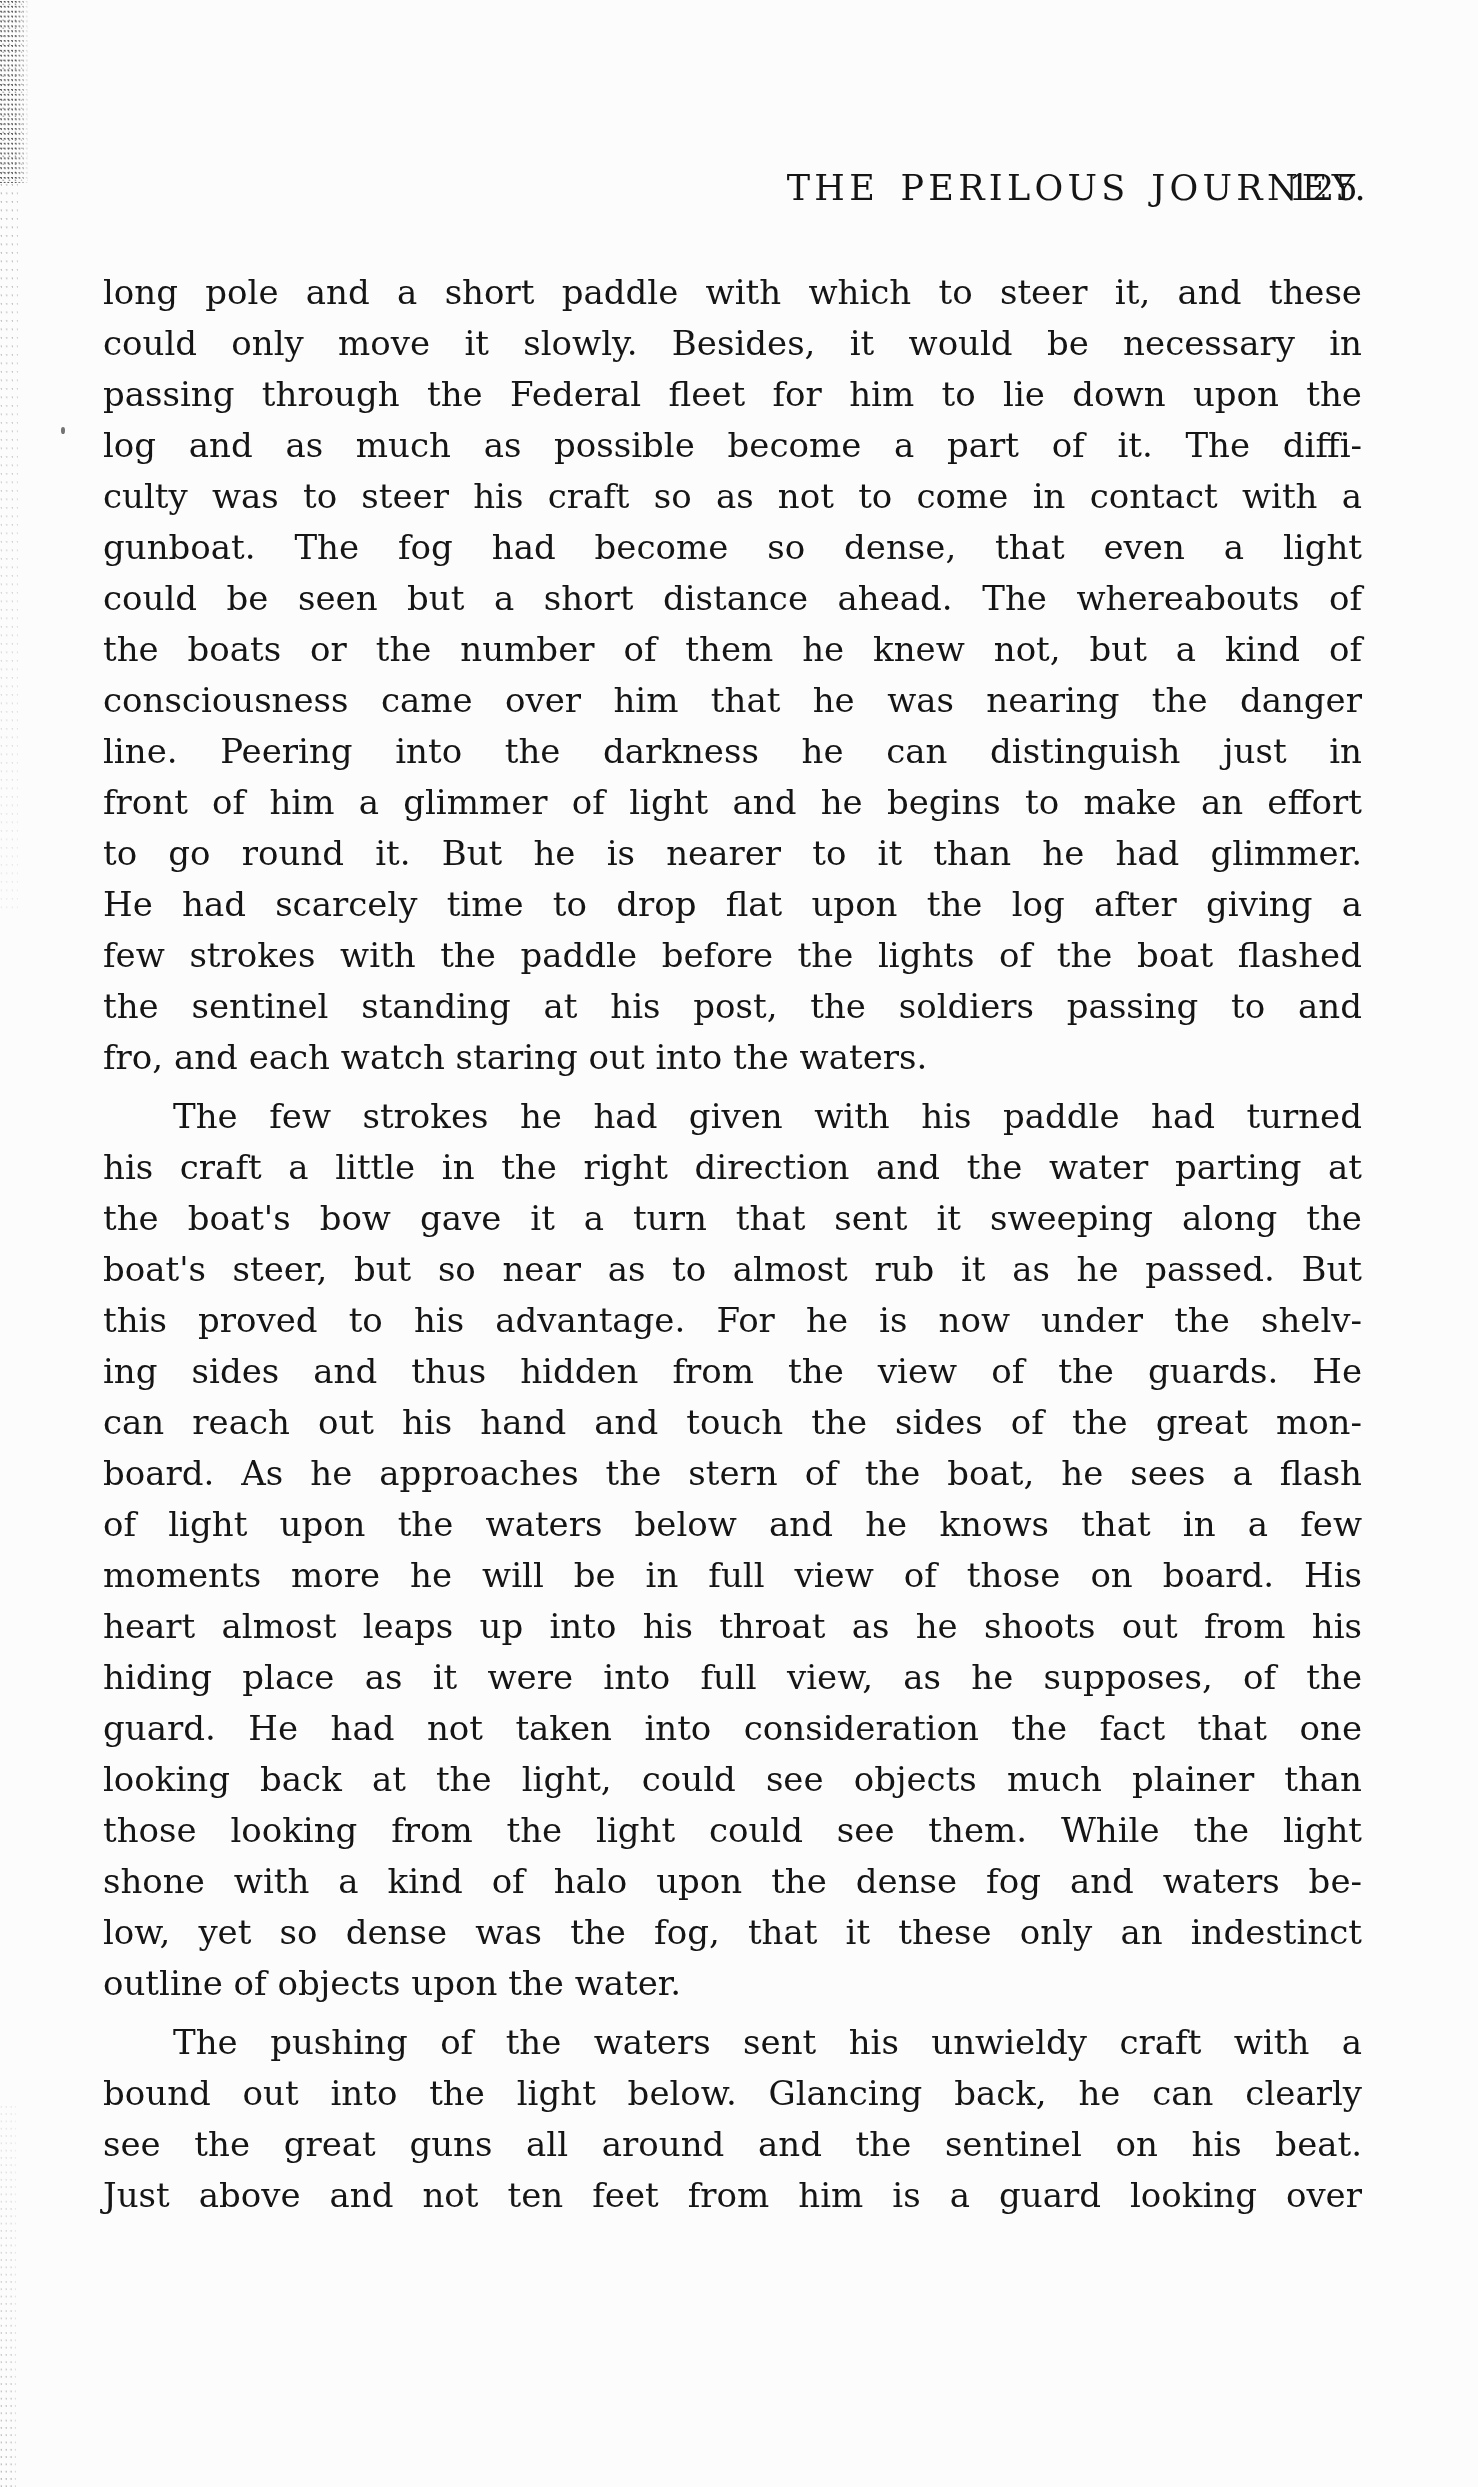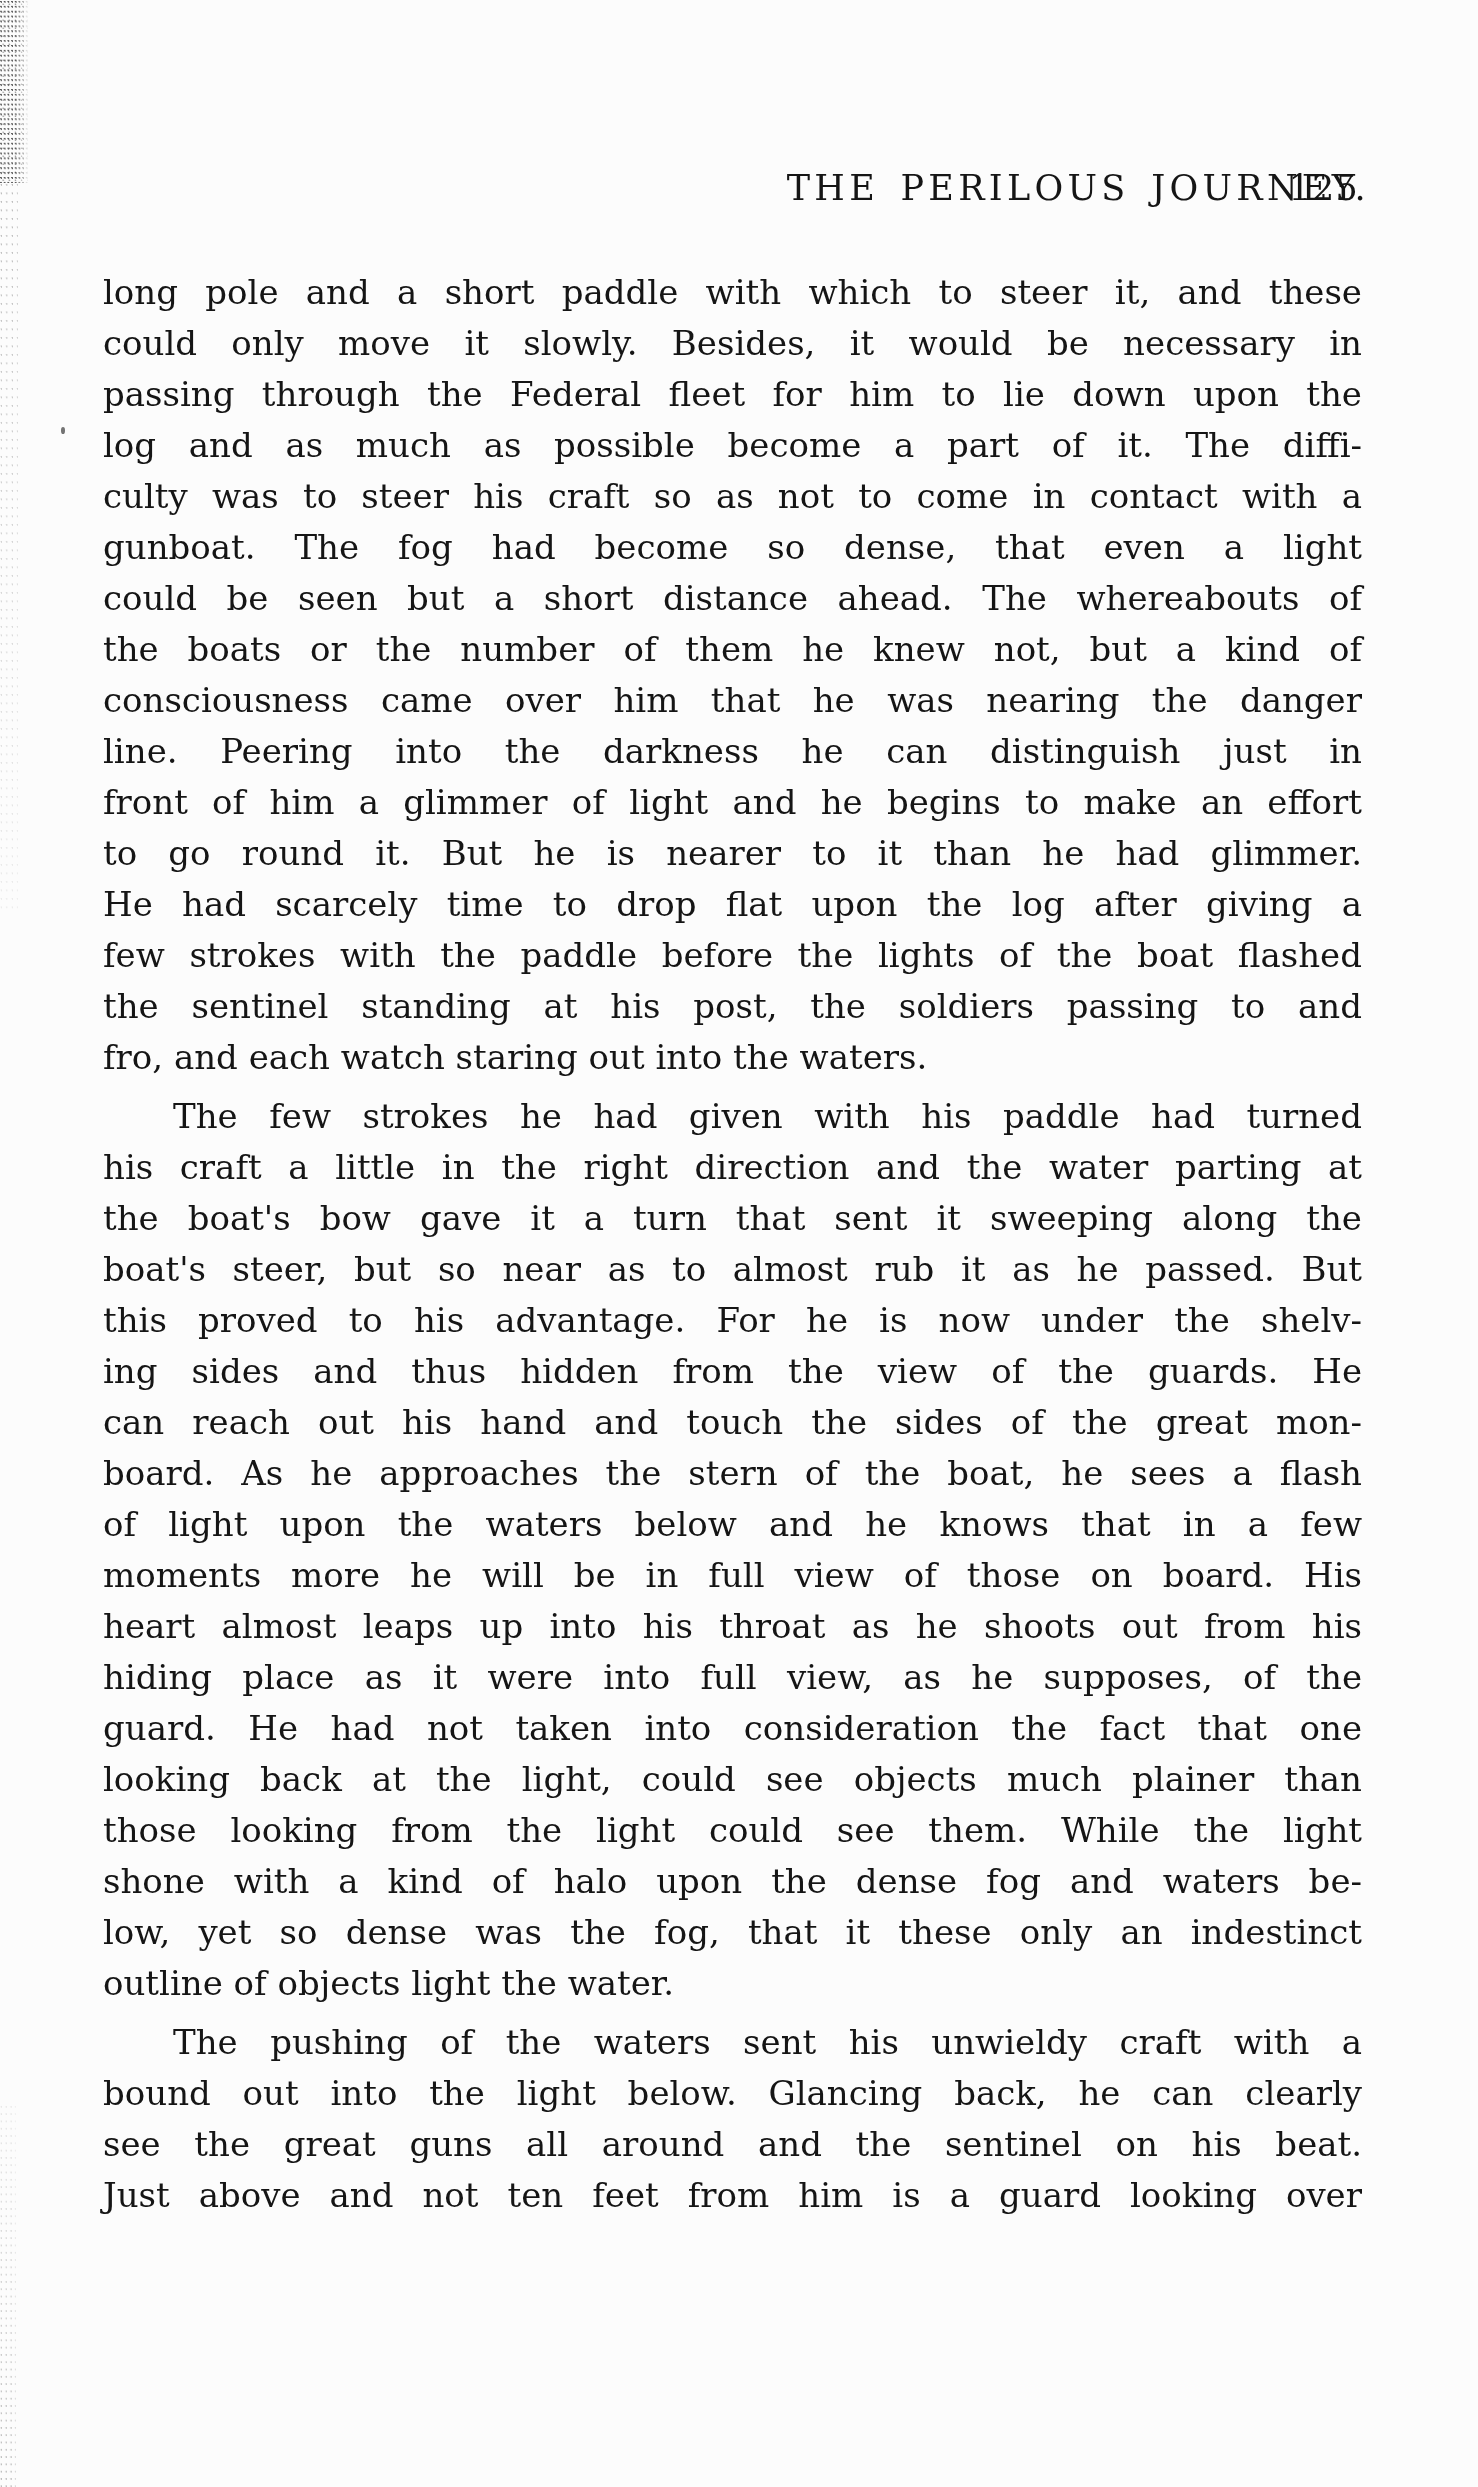--- a/index.html
+++ b/index.html
@@ -145,21 +145,21 @@
         <div class="line">board.  As he approaches the stern of the boat, he sees a flash</div>
         <div class="line">of light upon the waters below and he knows that in a few</div>
         <div class="line">moments more he will be in full view of those on board.  His</div>
         <div class="line">heart almost leaps up into his throat as he shoots out from his</div>
         <div class="line">hiding place as it were into full view, as he supposes, of the</div>
         <div class="line">guard.  He had not taken into consideration the fact that one</div>
         <div class="line">looking back at the light, could see objects much plainer than</div>
         <div class="line">those looking from the light could see them.  While the light</div>
         <div class="line">shone with a kind of halo upon the dense fog and waters be-</div>
         <div class="line">low, yet so dense was the fog, that it these only an indestinct</div>
-        <div class="line endline">outline of objects light the water.</div>
+        <div class="line endline">outline of objects upon the water.</div>
       </div>
       <div class="para">
         <div class="line indent">The pushing of the waters sent his unwieldy craft with a</div>
         <div class="line">bound out into the light below.  Glancing back, he can clearly</div>
         <div class="line">see the great guns all around and the sentinel on his beat.</div>
         <div class="line">Just above and not ten feet from him is a guard looking over</div>
       </div>
     </main>
 
 </div>

